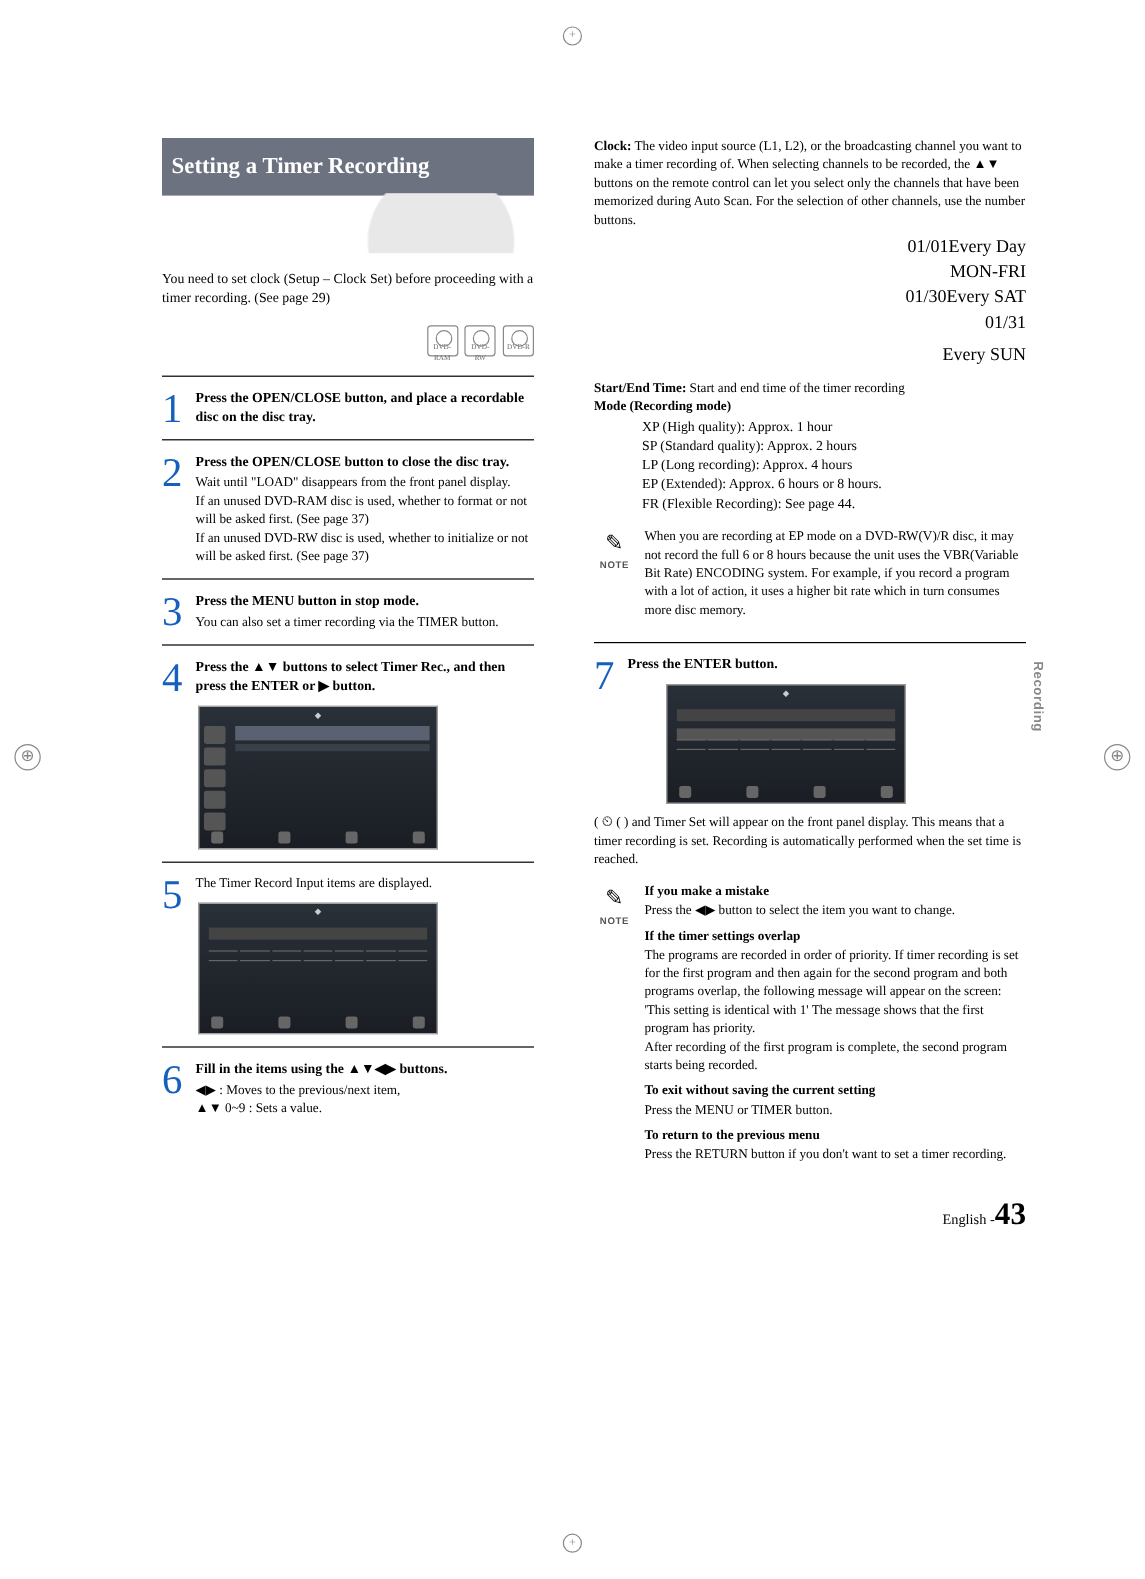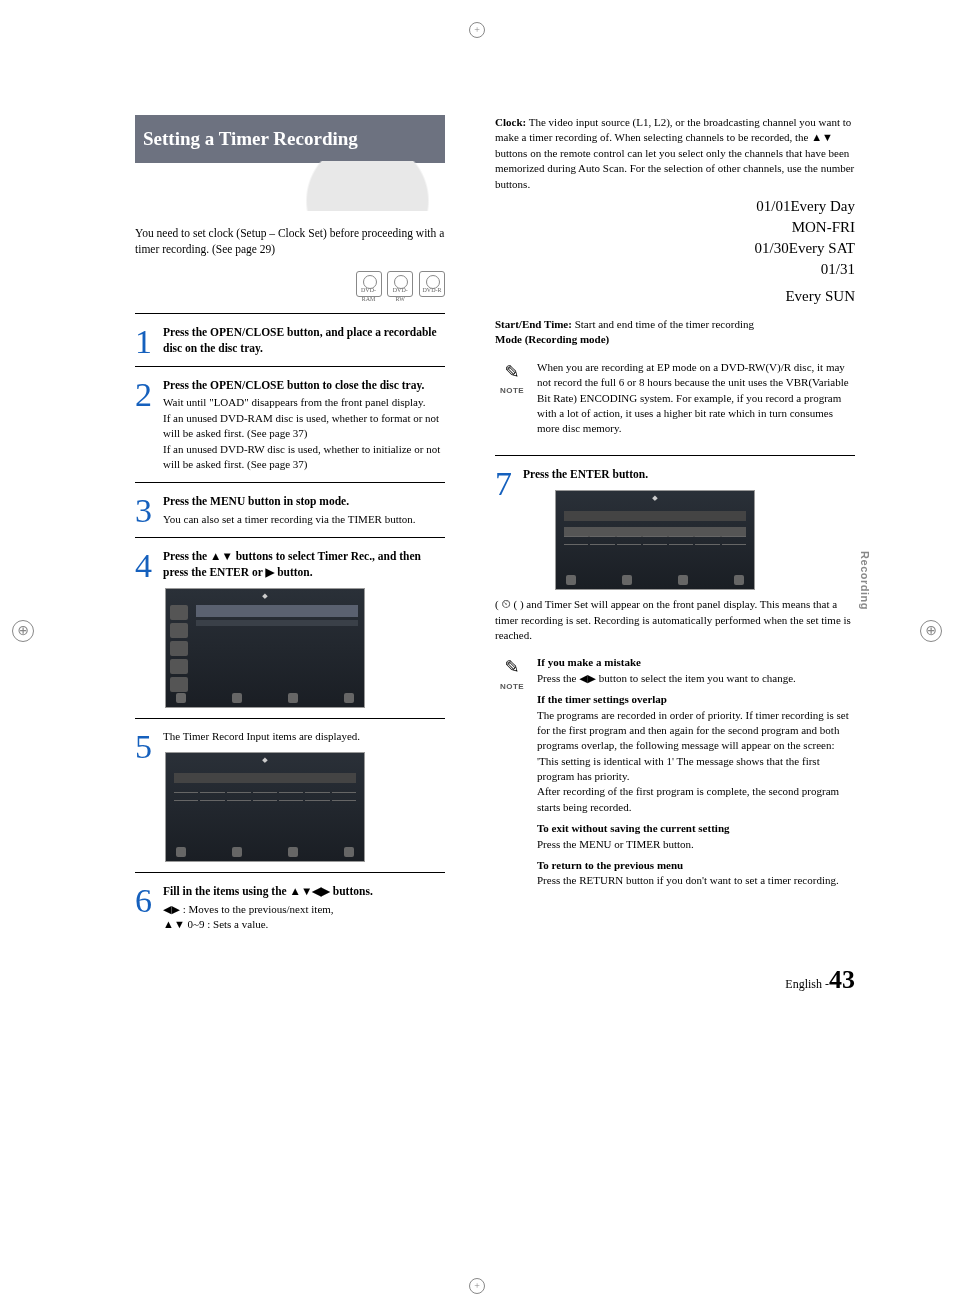--- a/index.html
+++ b/index.html
@@ -271,20 +271,27 @@
       <div class="date-row"><span>01/30</span><span>Every SAT</span></div>
       <div class="date-row"><span>01/31</span><span></span></div>
       <div class="date-row" style="margin-top:6px"><span></span><span>Every SUN</span></div>
     </div>
 
     <p style="margin-top:10px">
       <span class="bold">Start/End Time:</span>
       <span>Start and end time of the timer recording</span>
     </p>
     <p class="bold">Mode (Recording mode)</p>
+    <div class="mode-list">
+      <div>XP (High quality): Approx. 1 hour</div>
+      <div>SP (Standard quality): Approx. 2 hours</div>
+      <div>LP (Long recording): Approx. 4 hours</div>
+      <div>EP (Extended): Approx. 6 hours or 8 hours.</div>
+      <div>FR (Flexible Recording): See page 44.</div>
+    </div>
 
     <div class="note-block">
       <div class="note-icon-col">
         <div class="note-icon">✎</div>
         <div class="note-label">NOTE</div>
       </div>
       <div class="note-body">When you are recording at EP mode on a DVD-RW(V)/R disc, it may not record the full 6 or 8 hours because the unit uses the VBR(Variable Bit Rate) ENCODING system. For example, if you record a program with a lot of action, it uses a higher bit rate which in turn consumes more disc memory.</div>
     </div>
 
     <hr class="sep" style="margin-top:18px">

